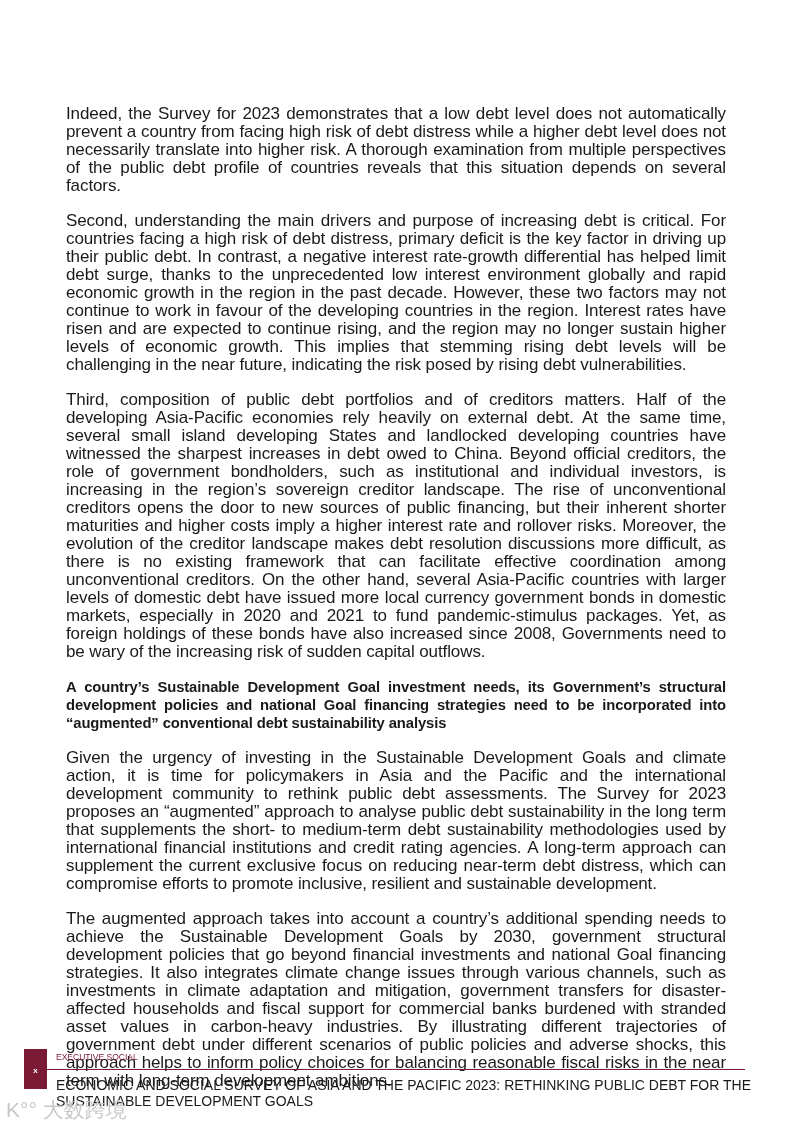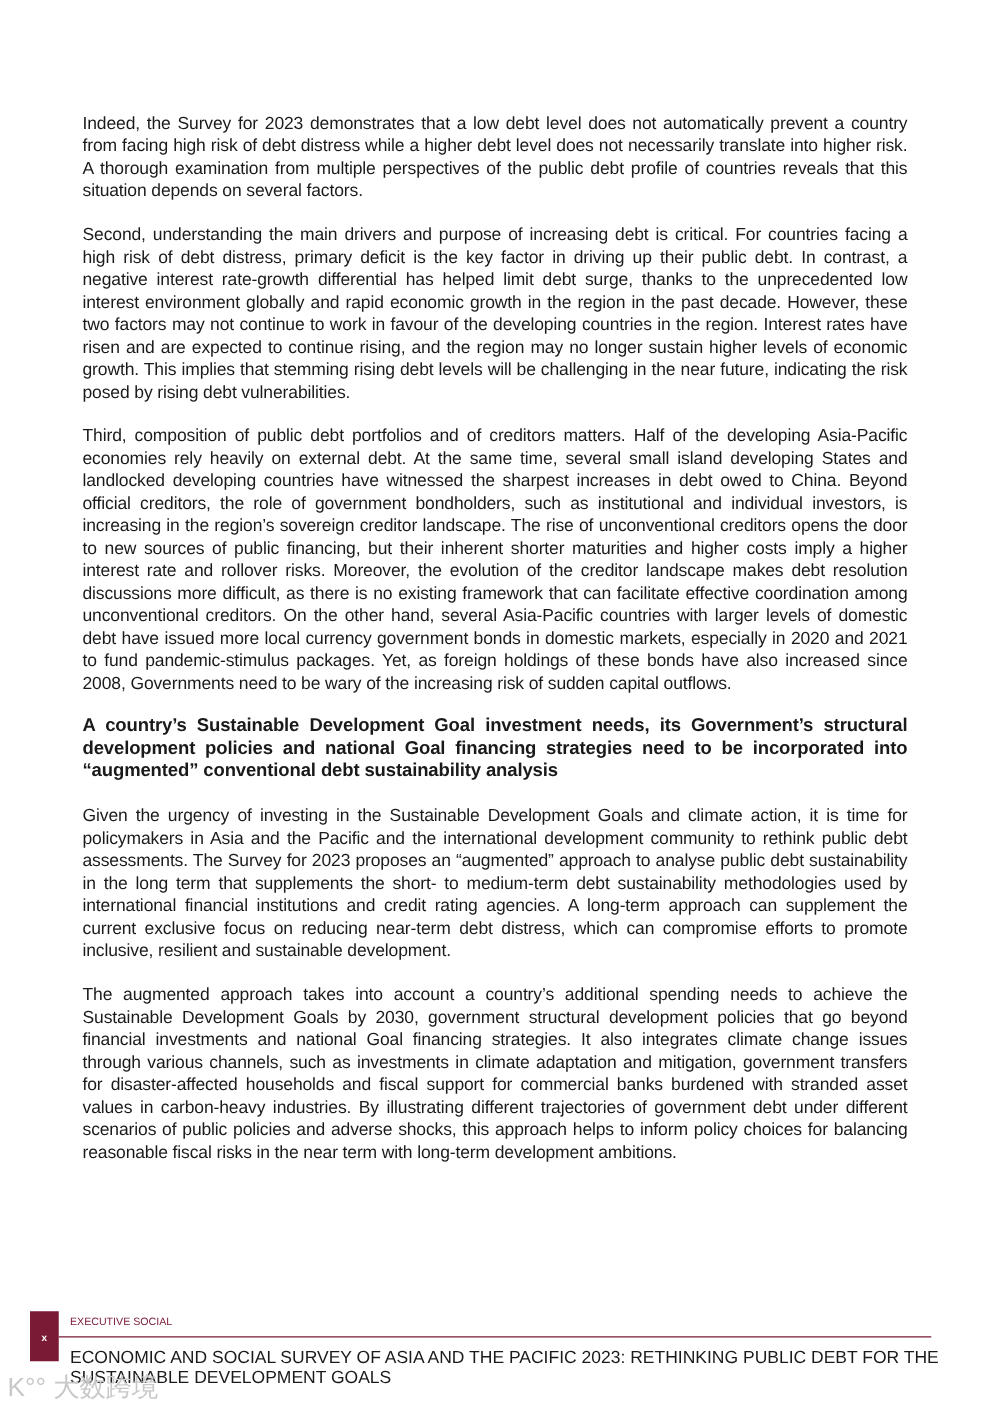--- a/index.html
+++ b/index.html
@@ -1,19 +1,19 @@
 <!DOCTYPE html>
 <html><head>
 <meta charset="utf-8">
 <style>
   html, body { margin:0; padding:0; background:#ffffff; }
   body { width:793px; height:1122px; position:relative; overflow:hidden;
          font-family:"Liberation Sans", sans-serif; color:#1a1a1a; }
   .content { position:absolute; left:66px; top:89px; width:660px; }
-  .para { font-size:14px; line-height:18px; text-align:justify; margin:0 0 17px 0; letter-spacing:-0.1px; }
+  .para { font-size:17px; line-height:18px; text-align:justify; margin:16px 0 17px 0; letter-spacing:-0.1px; }
   .heading { font-size:14.8px; line-height:18px; font-weight:bold; text-align:justify; margin:10px 0 17px 0; letter-spacing:-0.1px; }
   .footer-bar { position:absolute; left:24px; top:1049px; width:23px; height:40px; background:#7b1a35; }
   .footer-bar span { position:absolute; left:0; right:0; top:17px; text-align:center; color:#ffffff; font-size:8px; font-weight:bold; }
   .footer-section { position:absolute; left:56px; top:1052px; font-size:8.5px; color:#7b1a35; }
   .footer-line { position:absolute; left:47px; top:1069px; width:698px; height:1px; background:#7b1a35; }
   .footer-title { position:absolute; left:56px; top:1077px; font-size:14px; color:#1a1a1a; }
   .watermark { position:absolute; left:6px; top:1096px; font-size:21px; color:#c8c8c8; }
 </style>
 </head>
 <body>

